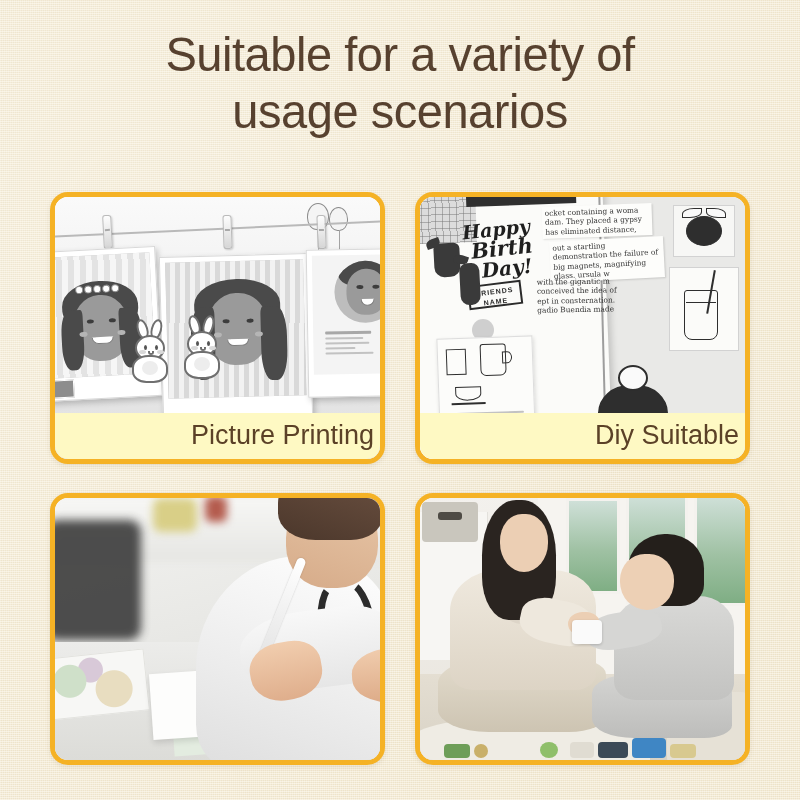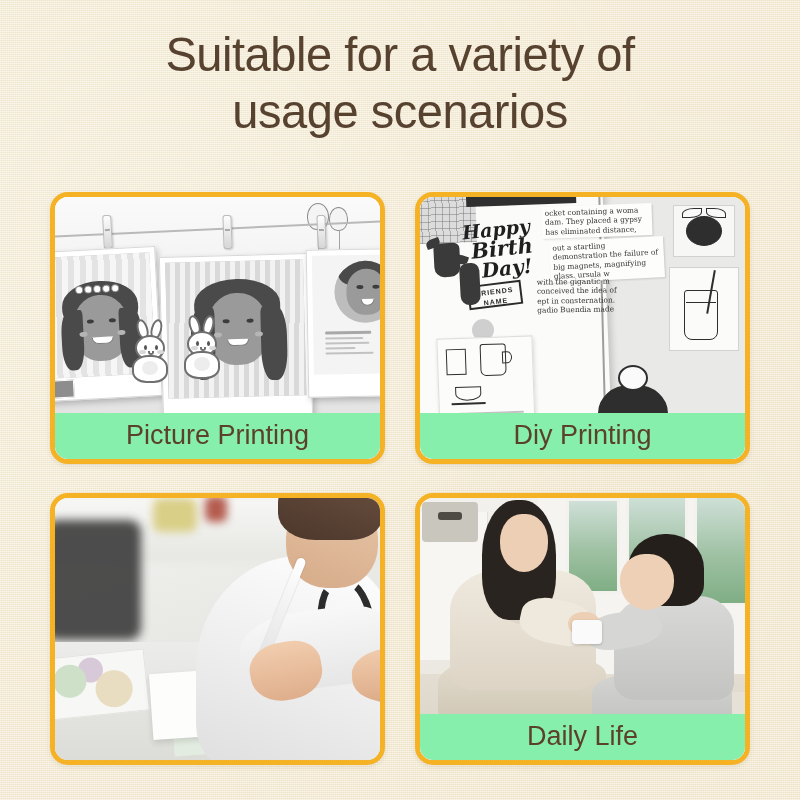--- a/index.html
+++ b/index.html
@@ -75,23 +75,23 @@
     position: absolute;
     inset: 0;
     overflow: hidden;
   }
 
   .label {
     position: absolute;
     left: 0;
     right: 0;
     bottom: 0;
-    background: #86efac;
+    background: #fef9c3;
     color: #5b4127;
-    text-align: center;
+    text-align: right;
     font-size: 27px;
     line-height: 31px;
     font-weight: 500;
     padding: 7px 6px 8px;
     border-radius: 0 0 13px 13px;
     z-index: 6;
   }
   .label.two-line { font-size: 26px; line-height: 29px; padding: 4px 4px 5px; }
 
   
@@ -505,21 +505,21 @@
           <div class="outline" style="left:16px; top:48px; width:26px; height:14px; border-radius:0 0 50% 50%;"></div>
           <div class="outline" style="left:12px; top:64px; width:34px; height:2px; border-width:2px 0 0 0;"></div>
           <div class="caption-lines" style="left:8px; top:74px; width:80px;">
             <i style="width:76px;"></i>
               <i style="width:62px;"></i>
               <i style="width:70px;"></i>
           </div>
         </div>
       </div>
 
-      <div class="label">Diy Printing</div>
+      <div class="label">Diy Suitable</div>
     </div>
 
     <div class="card">
       <div class="photo ph-write">
         <div class="bgshelf"></div>
         <div class="bgyellow"></div>
         <div class="bgred"></div>
         <div class="bgdark"></div>
         <div class="desk"></div>
         <div class="map"></div>
@@ -575,17 +575,16 @@
 
         <div class="toy t1"></div>
         <div class="toy t2"></div>
         <div class="toy t3"></div>
         <div class="toy t4"></div>
         <div class="toy t5"></div>
         <div class="toy t6"></div>
         <div class="toy t7"></div>
       </div>
 
-      <div class="label">Daily Life</div>
     </div>
 
   </div>
 </div>
 
 </body></html>

